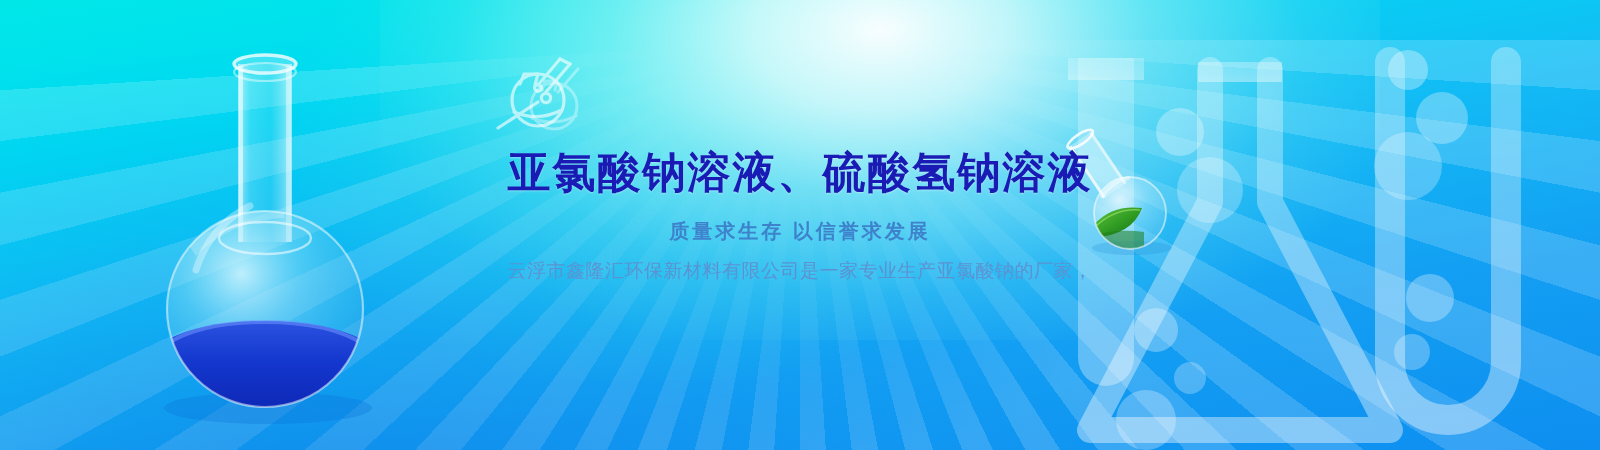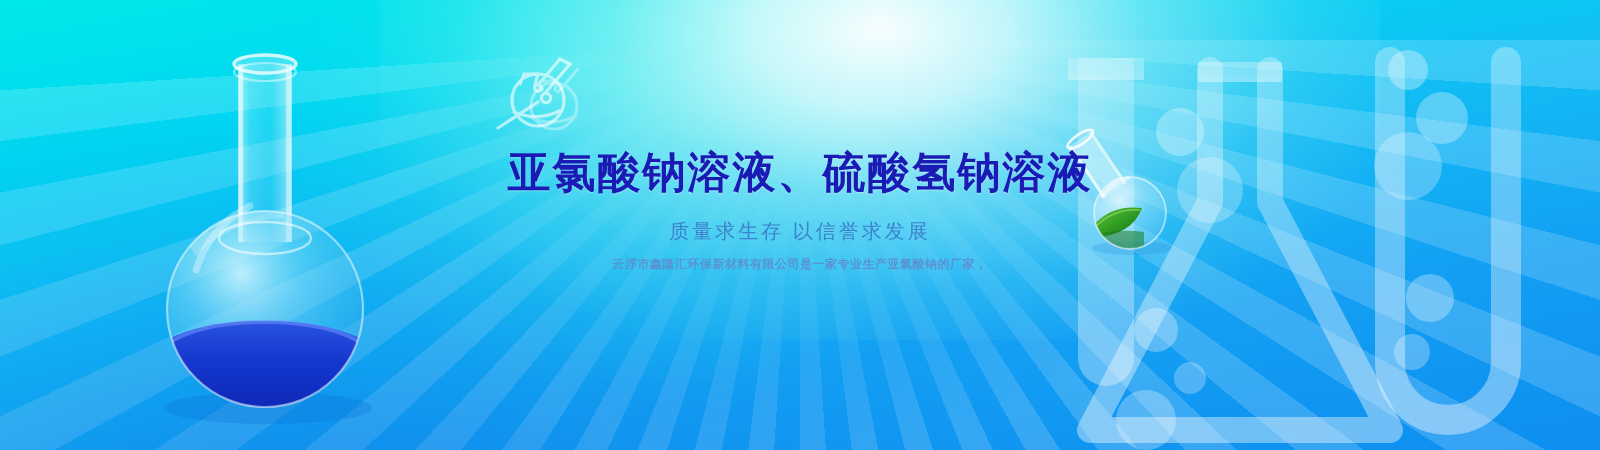--- a/index.html
+++ b/index.html
@@ -96,29 +96,29 @@
     font-weight: 700;
     letter-spacing: 2px;
     color: #1a1ab4;
     line-height: 1.15;
     text-shadow: 0 1px 2px rgba(255,255,255,.35);
     margin: 0;
   }
   .slogan {
     margin: 22px 0 0 0;
     font-size: 20px;
-    font-weight: 400;
+    font-weight: 700;
     letter-spacing: 3px;
     color: #3d82cb;
     line-height: 1.2;
   }
   .bodytext {
     margin: 12px 0 0 0;
-    font-size: 12px;
-    font-weight: 700;
+    font-size: 19px;
+    font-weight: 400;
     letter-spacing: .5px;
     color: #5a93d2;
     line-height: 1.65;
   }
   .bodytext div { margin: 0; }
 </style>
 </head>
 <body>
 
 <div class="banner">

